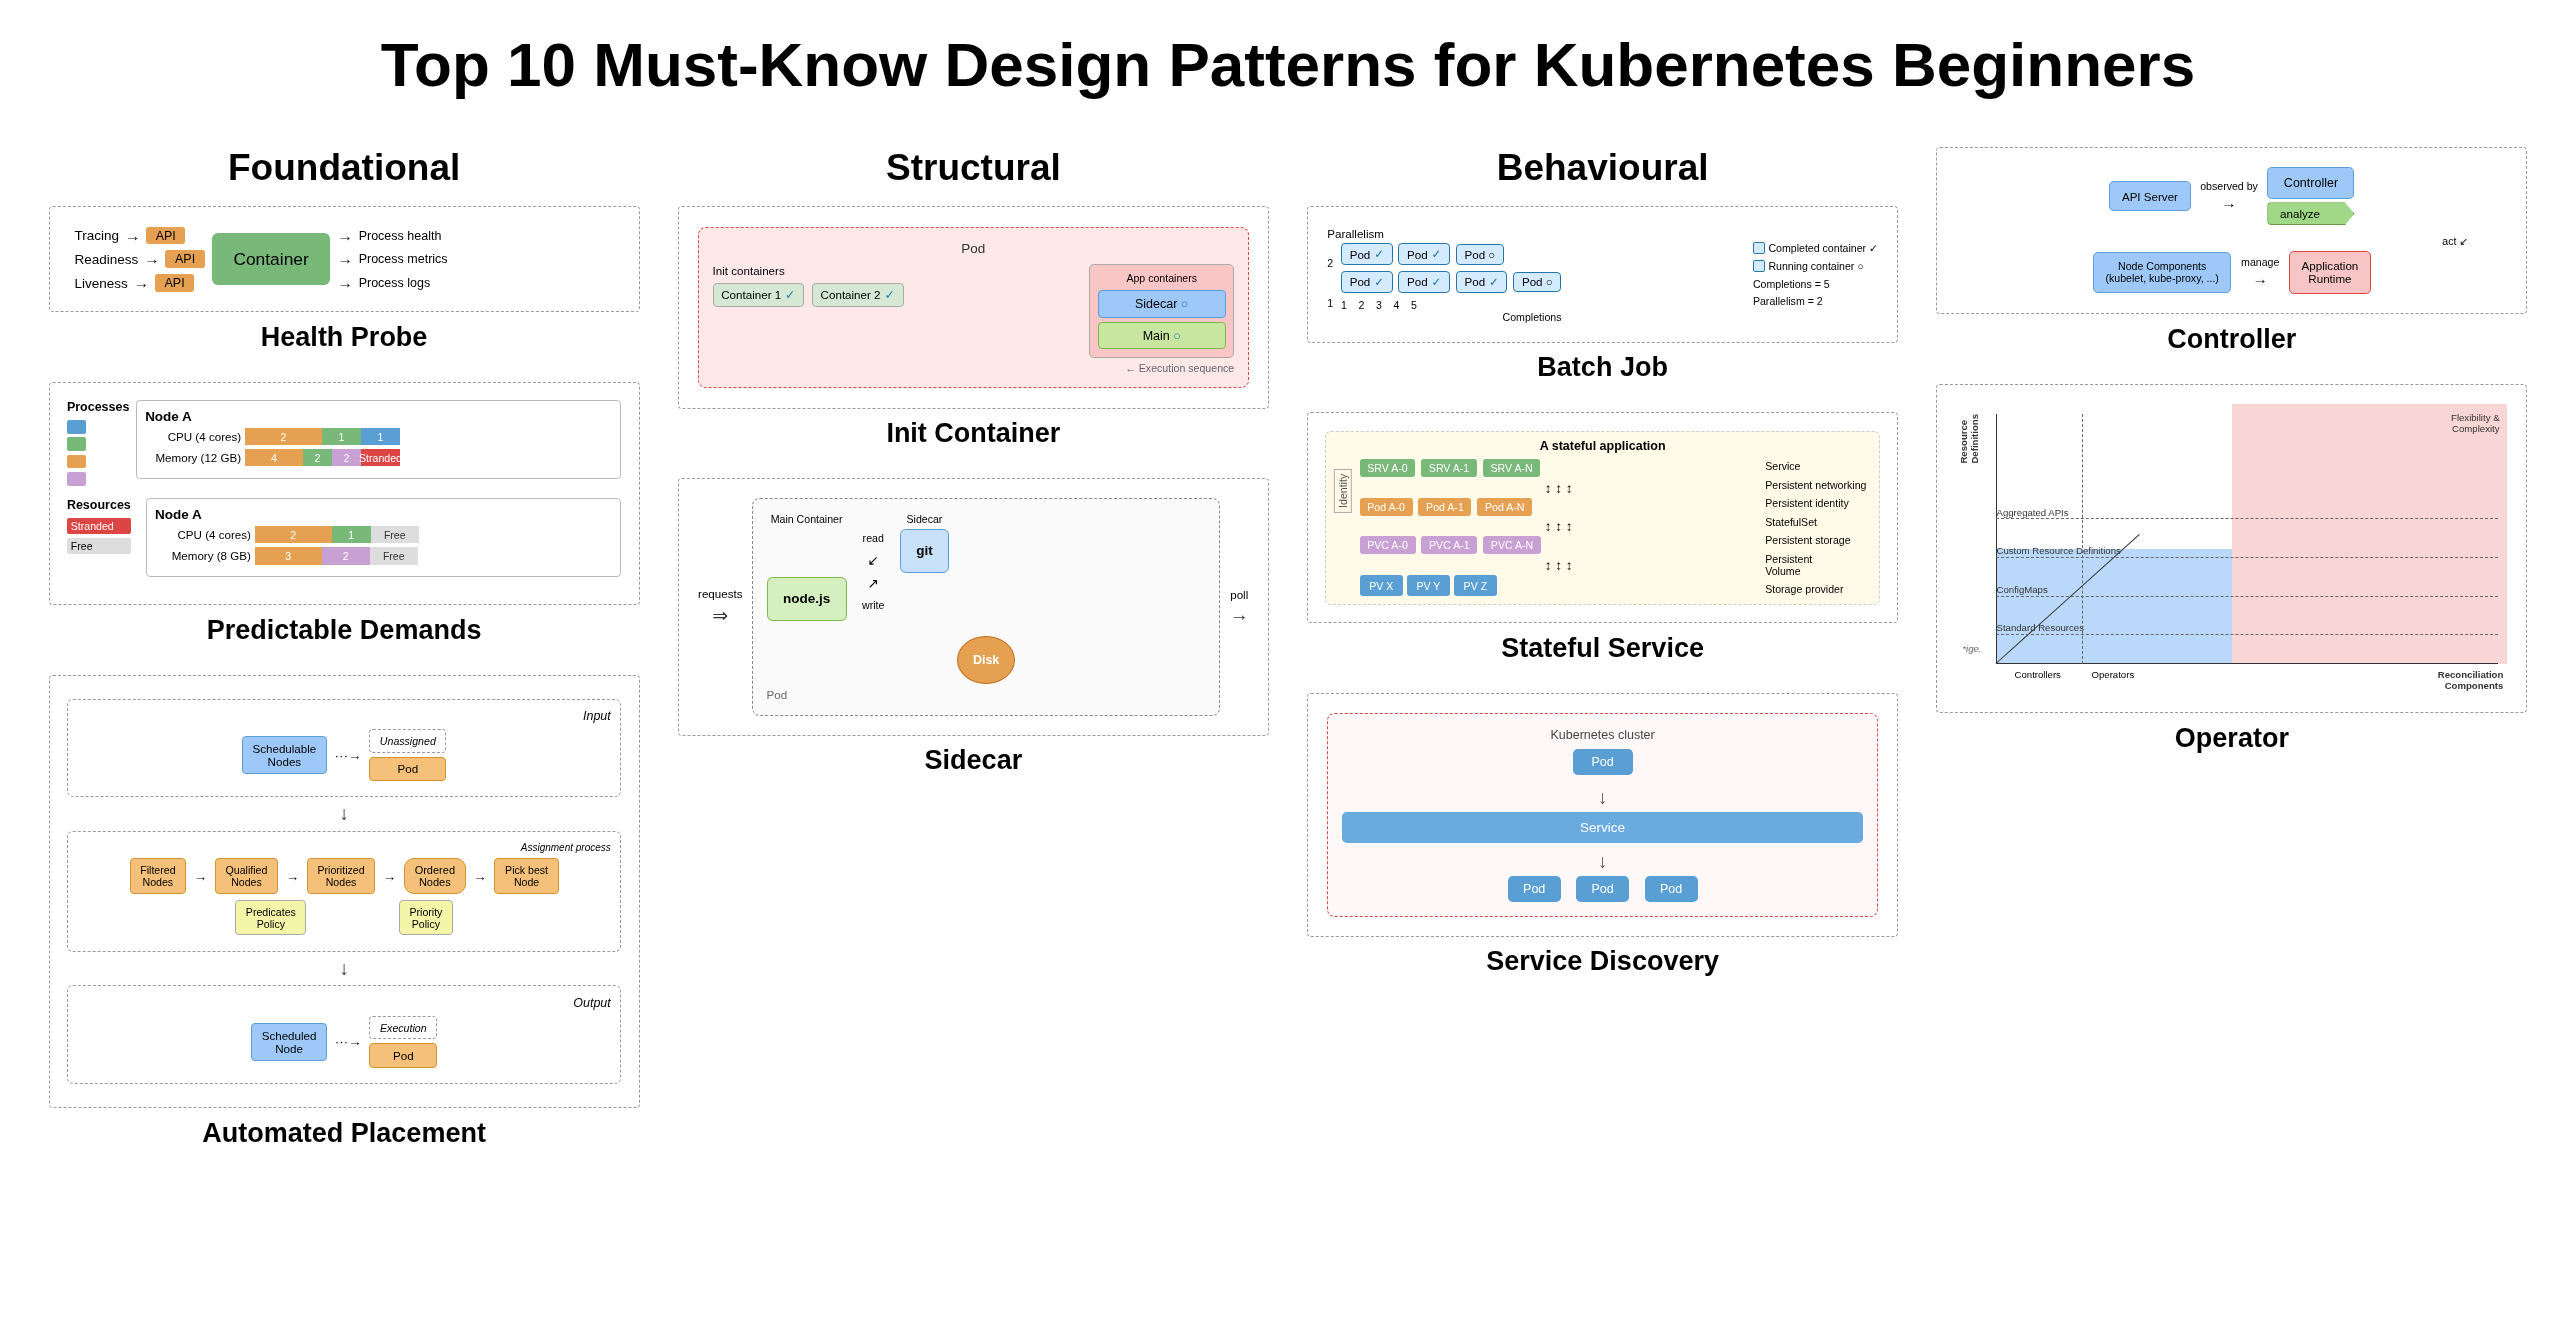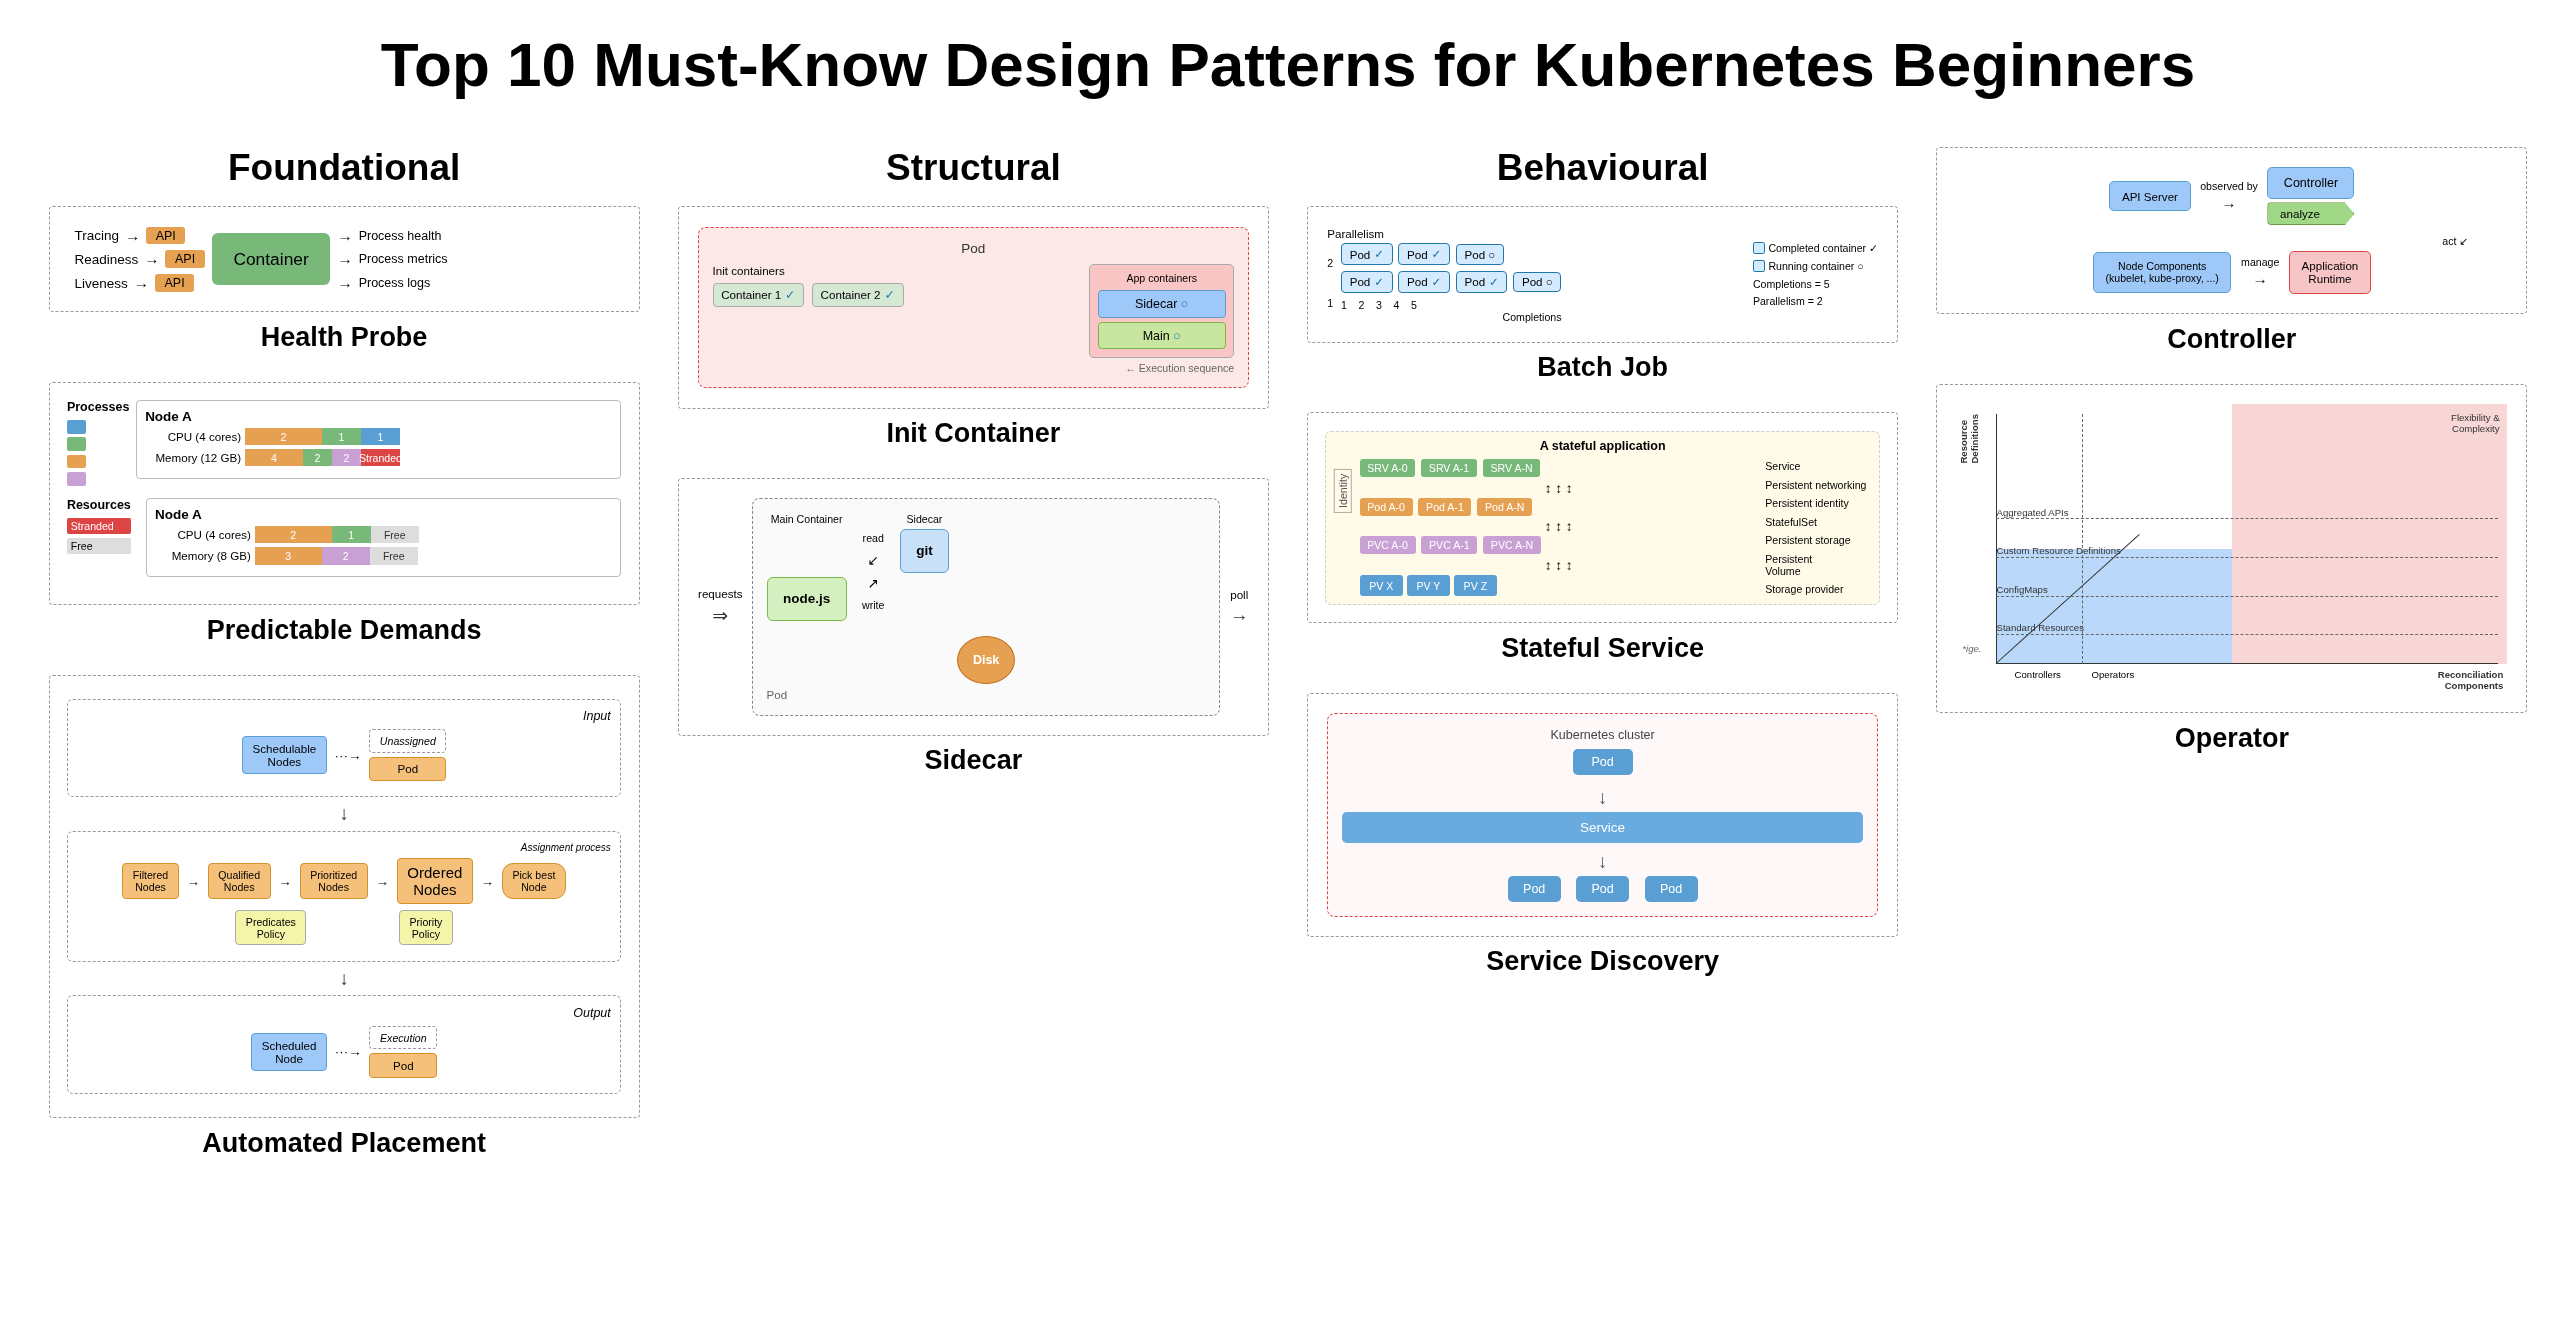--- a/index.html
+++ b/index.html
@@ -293,23 +293,23 @@
           <div class="ap-arrow-down">↓</div>
           <div class="ap-dashed-box">
             <div style="font-size:10px;font-style:italic;text-align:right;margin-bottom:5.8px;">Assignment process</div>
             <div class="ap-row" style="flex-wrap:nowrap;">
               <div class="ap-box ap-box-orange" style="font-size:10.6px;">Filtered<br>Nodes</div>
               <span class="ap-arrow">→</span>
               <div class="ap-box ap-box-orange" style="font-size:10.6px;">Qualified<br>Nodes</div>
               <span class="ap-arrow">→</span>
               <div class="ap-box ap-box-orange" style="font-size:10.6px;">Prioritized<br>Nodes</div>
               <span class="ap-arrow">→</span>
-              <div class="ap-box ap-box-orange" style="font-size:15px;">Ordered<br>Nodes</div>
+              <div class="ap-box ap-box-orange" style="font-size:11px;border-radius:10px;">Ordered<br>Nodes</div>
               <span class="ap-arrow">→</span>
-              <div class="ap-box ap-box-orange" style="font-size:10.6px;border-radius:11px;">Pick best<br>Node</div>
+              <div class="ap-box ap-box-orange" style="font-size:10.6px;">Pick best<br>Node</div>
             </div>
             <div class="ap-row" style="margin-top:5.8px;">
               <div class="ap-box" style="font-size:10.6px;background:#f5f5aa;border-color:#aaa;">Predicates<br>Policy</div>
               <div style="width:77px;"></div>
               <div class="ap-box" style="font-size:10.6px;background:#f5f5aa;border-color:#aaa;">Priority<br>Policy</div>
             </div>
           </div>
 
           <div class="ap-arrow-down">↓</div>
           <div class="ap-dashed-box">

